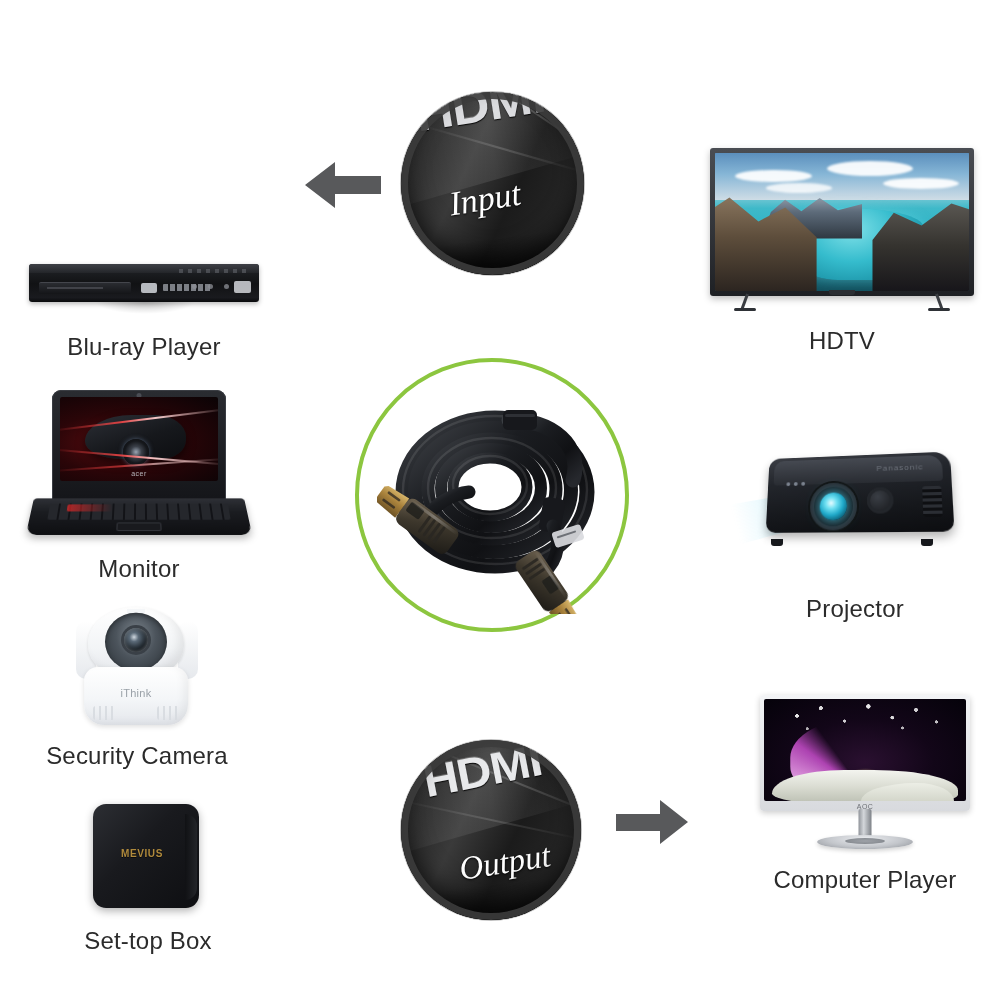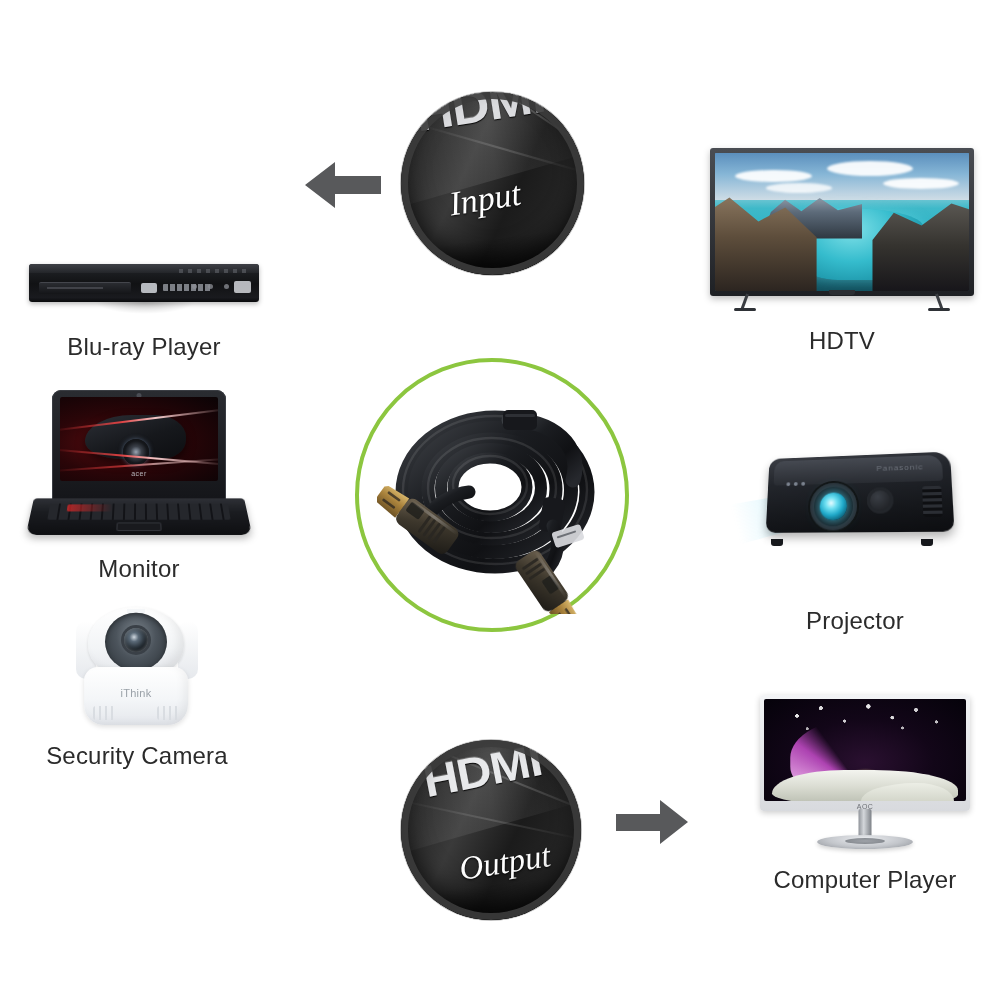--- a/index.html
+++ b/index.html
@@ -734,20 +734,29 @@
       </div>
       <div class="cam-body">
         <span class="cam-brand">iThink</span>
         <span class="cam-vents-l"></span>
         <span class="cam-vents-r"></span>
       </div>
     </div>
     <div class="device-label" style="margin-top:10px;">Security Camera</div>
   </div>
 
+  <div class="device" id="dev-stb" style="left:83px; top:800px; width:130px;">
+    <div class="device-art stb-wrap">
+      <div class="stb-body">
+        <span class="stb-side"></span>
+        <span class="stb-logo">MEVIUS</span>
+      </div>
+    </div>
+    <div class="device-label" style="margin-top:6px;">Set-top Box</div>
+  </div>
 
   <div class="device" id="dev-hdtv" style="left:726px; top:148px; width:232px;">
     <div class="device-art tv-wrap">
       <div class="tv-frame">
         <div class="tv-screen">
           <span class="sky"></span>
           <span class="cloud c1"></span>
           <span class="cloud c2"></span>
           <span class="cloud c3"></span>
           <span class="cloud c4"></span>
@@ -779,21 +788,21 @@
           </span>
         <span class="proj-vents"></span>
         <span class="proj-lens-ring">
           <span class="proj-lens"></span>
         </span>
         <span class="proj-dial"></span>
       </div>
       <span class="proj-foot-l"></span>
       <span class="proj-foot-r"></span>
     </div>
-    <div class="device-label" style="margin-top:28px;">Projector</div>
+    <div class="device-label" style="margin-top:16px;">Projector</div>
   </div>
 
   <div class="device" id="dev-monitor" style="left:760px; top:695px; width:210px;">
     <div class="device-art mon-wrap">
       <div class="mon-frame">
         <div class="mon-screen">
           <span class="petals"></span>
           <span class="specks"></span>
           <span class="leaf"></span>
           <span class="leaf2"></span>

